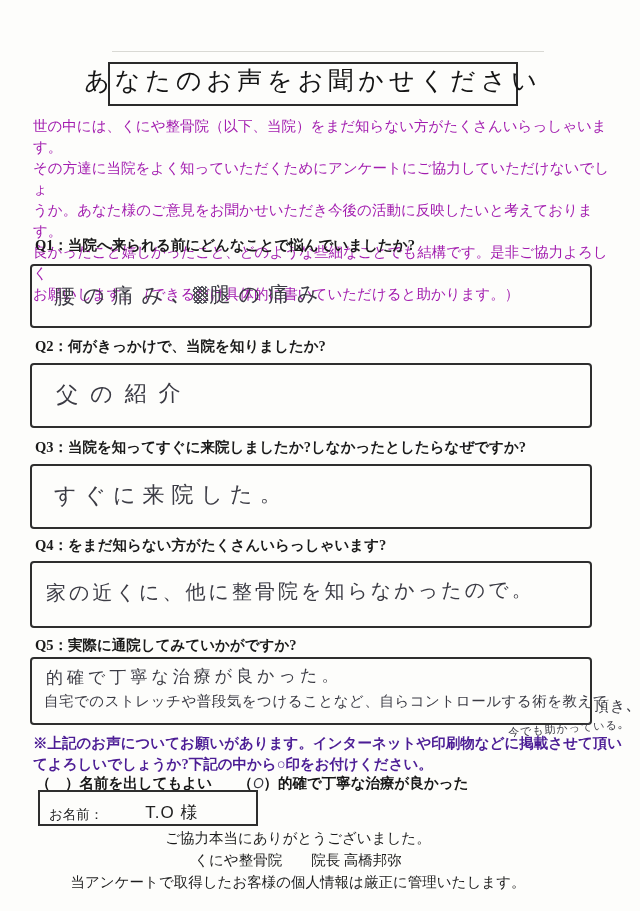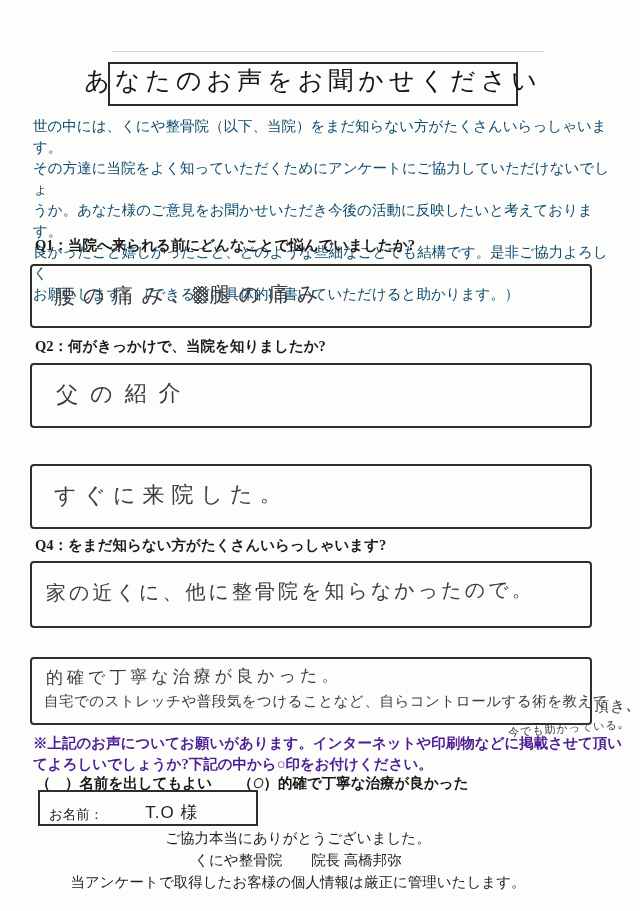--- a/index.html
+++ b/index.html
@@ -20,21 +20,21 @@
   .title-box{
     position:absolute;left:108px;top:62px;width:406px;height:40px;
     border:2px solid #2a2a2a;
     display:flex;align-items:flex-start;justify-content:center;
   }
   .title-box .t{
     font-size:25px;letter-spacing:5px;color:#141414;white-space:nowrap;
   }
   .intro{
     position:absolute;left:33px;top:116px;width:580px;
-    font-size:14.5px;line-height:21px;color:#0c4a6e;
+    font-size:14.5px;line-height:21px;color:#a21caf;
   }
   .q-label{
     position:absolute;left:35px;width:575px;
     font-size:14.5px;font-weight:600;color:#1a1a1a;white-space:nowrap;
   }
   .ans-box{
     position:absolute;left:30px;width:558px;
     border:2px solid #2e2e2e;border-radius:4px;
     background:transparent;
   }
@@ -105,29 +105,31 @@
   <div class="q-label" style="top:236px">Q1：当院へ来られる前にどんなことで悩んでいましたか?</div>
   <div class="ans-box" style="top:264px;height:60px">
     <span class="hand" style="left:22px;top:15px;font-size:21px;letter-spacing:8px;transform:rotate(-0.6deg)"><span>腰の痛み､</span><span class="scribble"></span><span>腿の痛み</span></span>
   </div>
 
   <div class="q-label" style="top:337px">Q2：何がきっかけで、当院を知りましたか?</div>
   <div class="ans-box" style="top:363px;height:61px">
     <span class="hand" style="left:24px;top:14px;font-size:22px;letter-spacing:12px;transform:rotate(-1deg)">父の紹介</span>
   </div>
 
+  <div class="q-label" style="top:438px">Q3：当院を知ってすぐに来院しましたか?しなかったとしたらなぜですか?</div>
   <div class="ans-box" style="top:464px;height:61px">
     <span class="hand" style="left:22px;top:14px;font-size:22px;letter-spacing:7px;transform:rotate(-0.5deg)">すぐに来院した。</span>
   </div>
 
   <div class="q-label" style="top:536px">Q4：をまだ知らない方がたくさんいらっしゃいます?</div>
   <div class="ans-box" style="top:561px;height:63px">
     <span class="hand" style="left:14px;top:15px;font-size:20px;letter-spacing:3px;transform:rotate(-0.4deg)">家の近くに、他に整骨院を知らなかったので。</span>
   </div>
 
+  <div class="q-label" style="top:636px">Q5：実際に通院してみていかがですか?</div>
   <div class="ans-box" style="top:657px;height:64px">
     <span class="hand" style="left:14px;top:6px;font-size:17px;letter-spacing:4px;transform:rotate(-0.5deg)">的確で丁寧な治療が良かった。</span>
     <span class="hand" style="left:12px;top:33px;font-size:14.5px;letter-spacing:0.5px">自宅でのストレッチや普段気をつけることなど、自らコントロールする術を教えて</span>
   </div>
   <span class="hand" style="left:594px;top:697px;font-size:15px;letter-spacing:1px">頂き､</span>
   <span class="hand" style="left:508px;top:721px;font-size:11px;letter-spacing:1px;transform:rotate(-4deg)">今でも助かっている｡</span>
 
   <div class="note-line" style="top:734px">※上記のお声についてお願いがあります。インターネットや印刷物などに掲載させて頂い</div>
   <div class="note-line" style="top:755px">てよろしいでしょうか?下記の中から○印をお付けください。</div>
 

